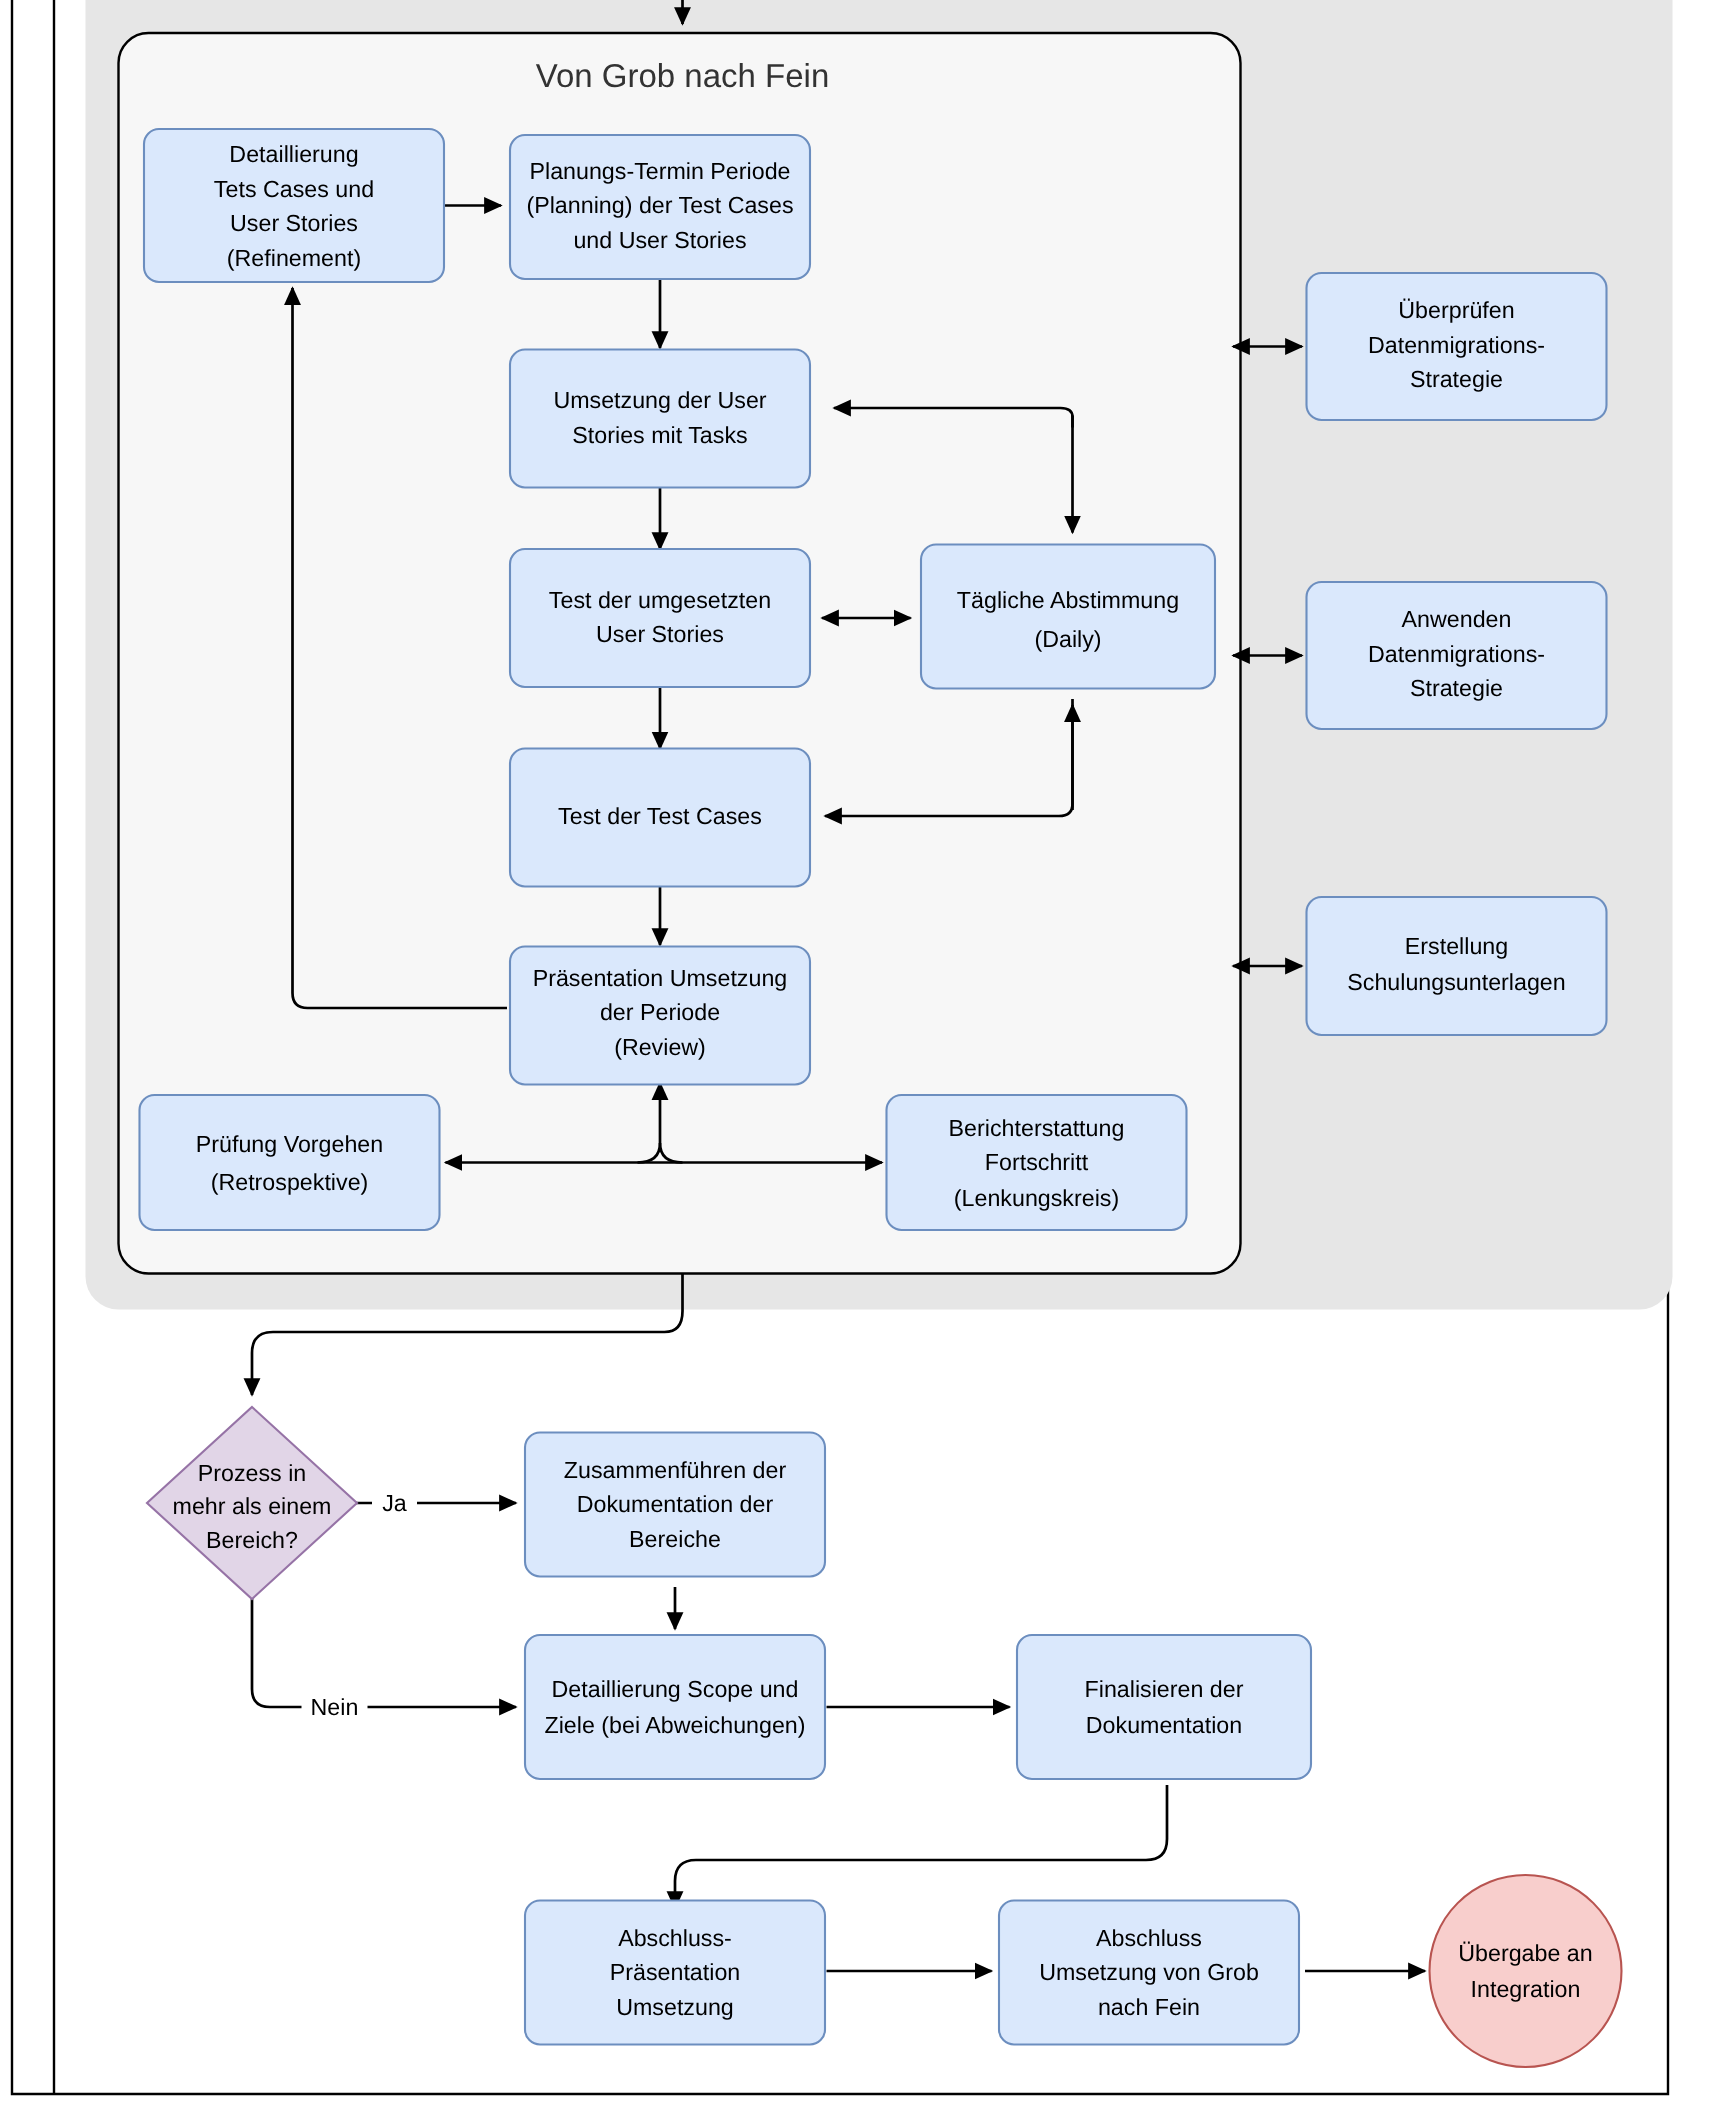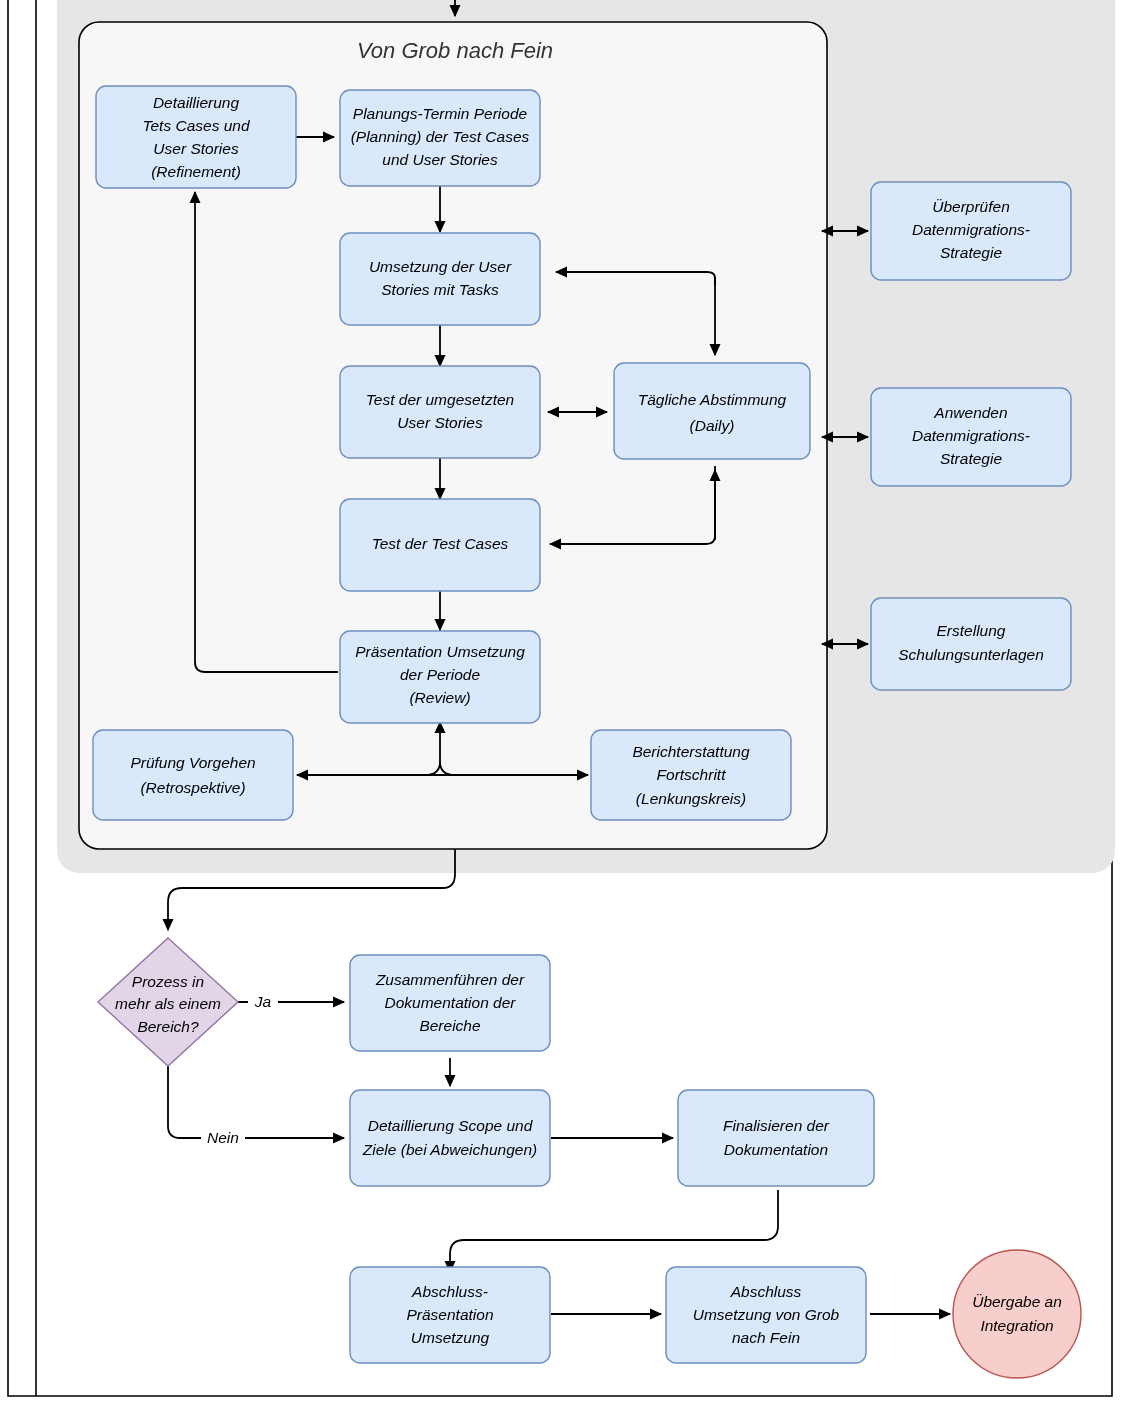--- a/index.html
+++ b/index.html
@@ -10,21 +10,20 @@
   }
   body {
     font-family: "Liberation Sans", sans-serif;
   }
   #canvas {
     position: relative;
     width: 1140px;
     height: 1406px;
     background: #ffffff;
     overflow: hidden;
-    font-style: italic;
   }
   svg.layer {
     position: absolute;
     left: 0;
     top: 0;
     width: 1140px;
     height: 1406px;
   }
   .node-text {
     font-family: "Liberation Sans", sans-serif;

